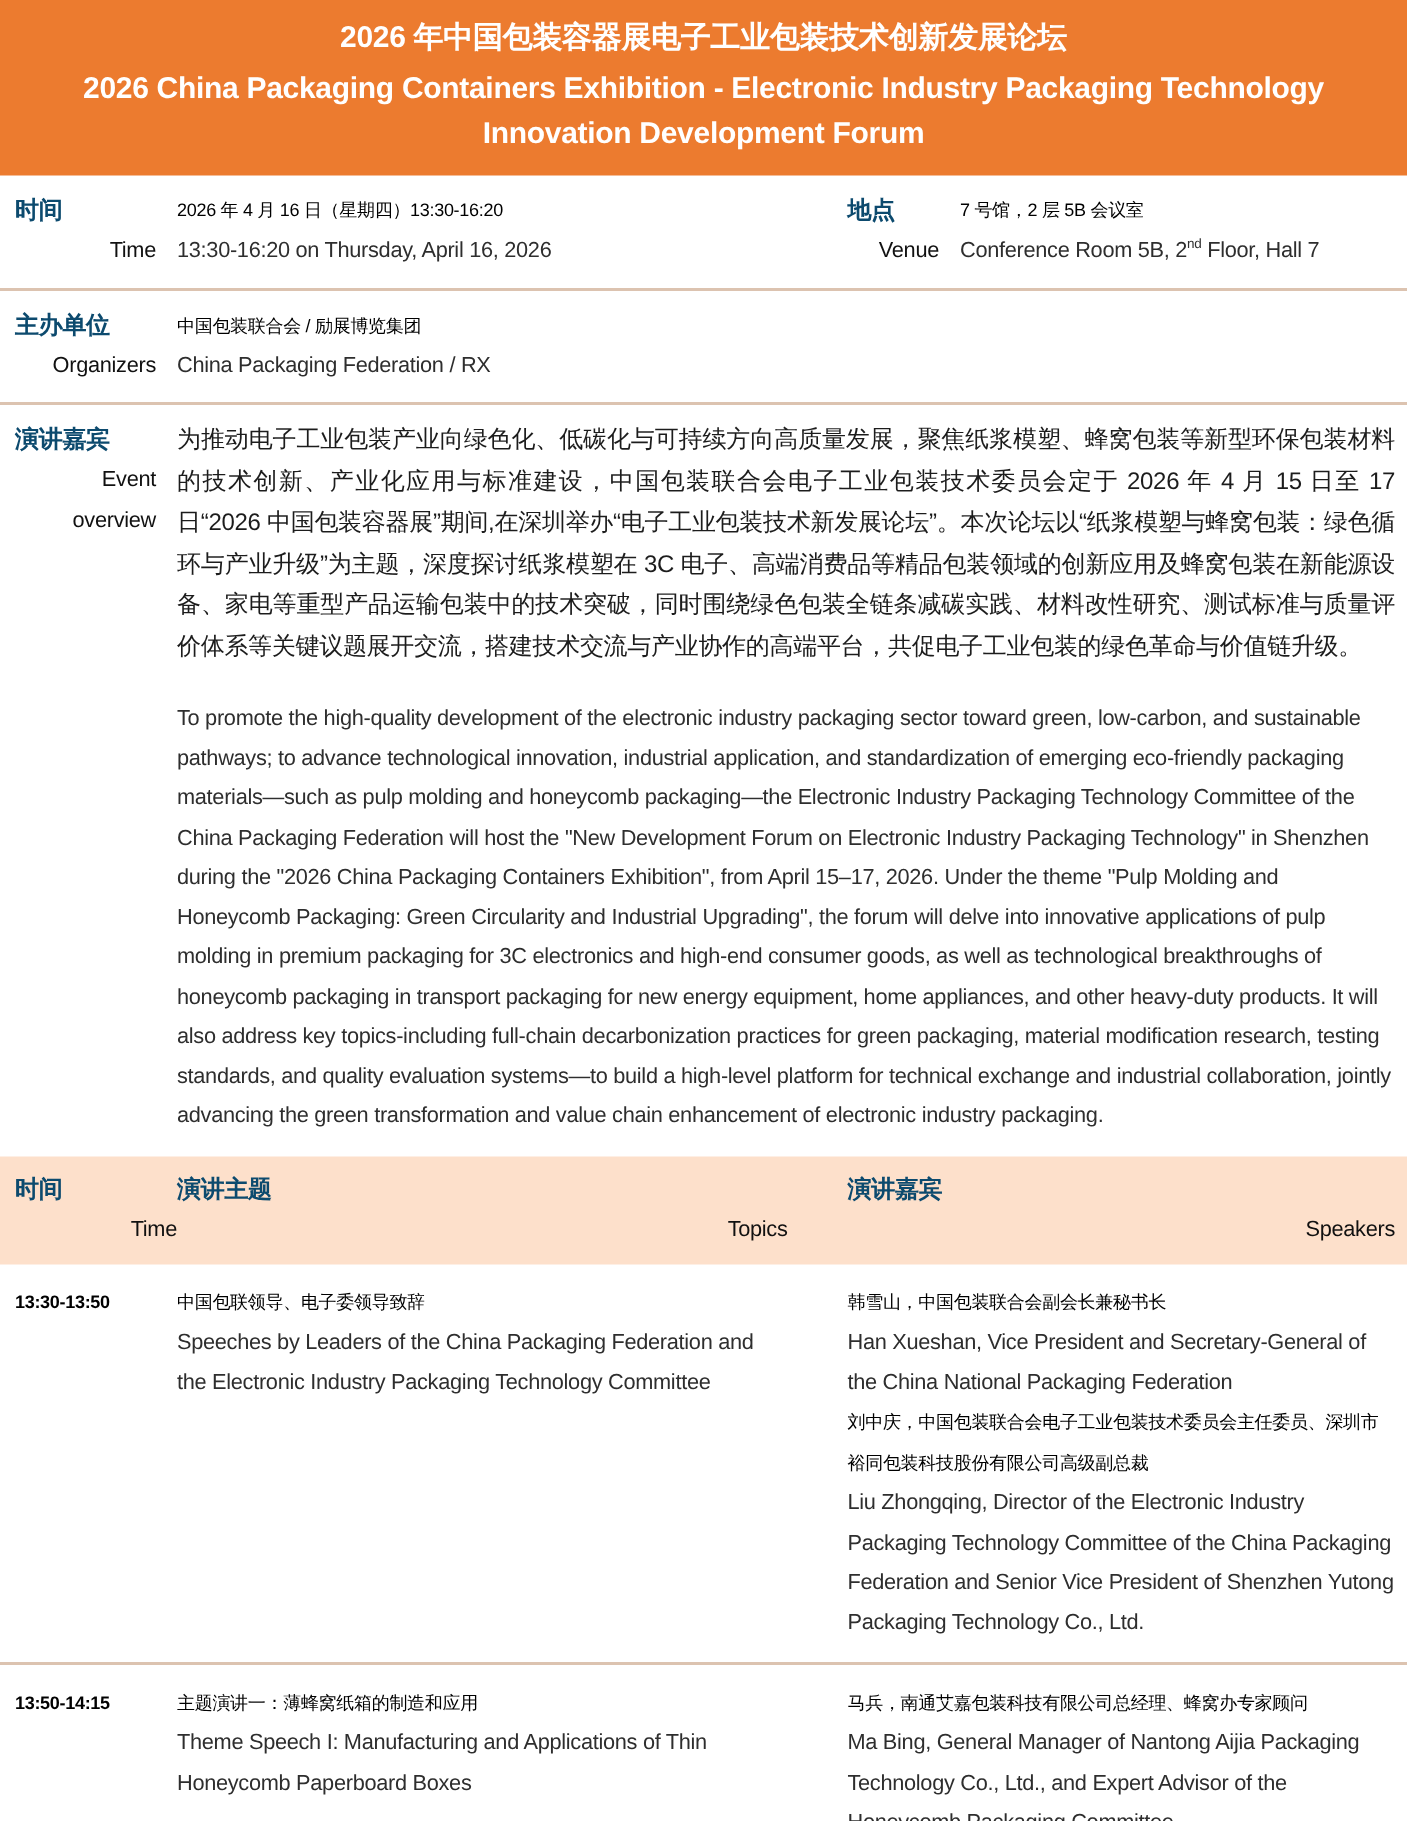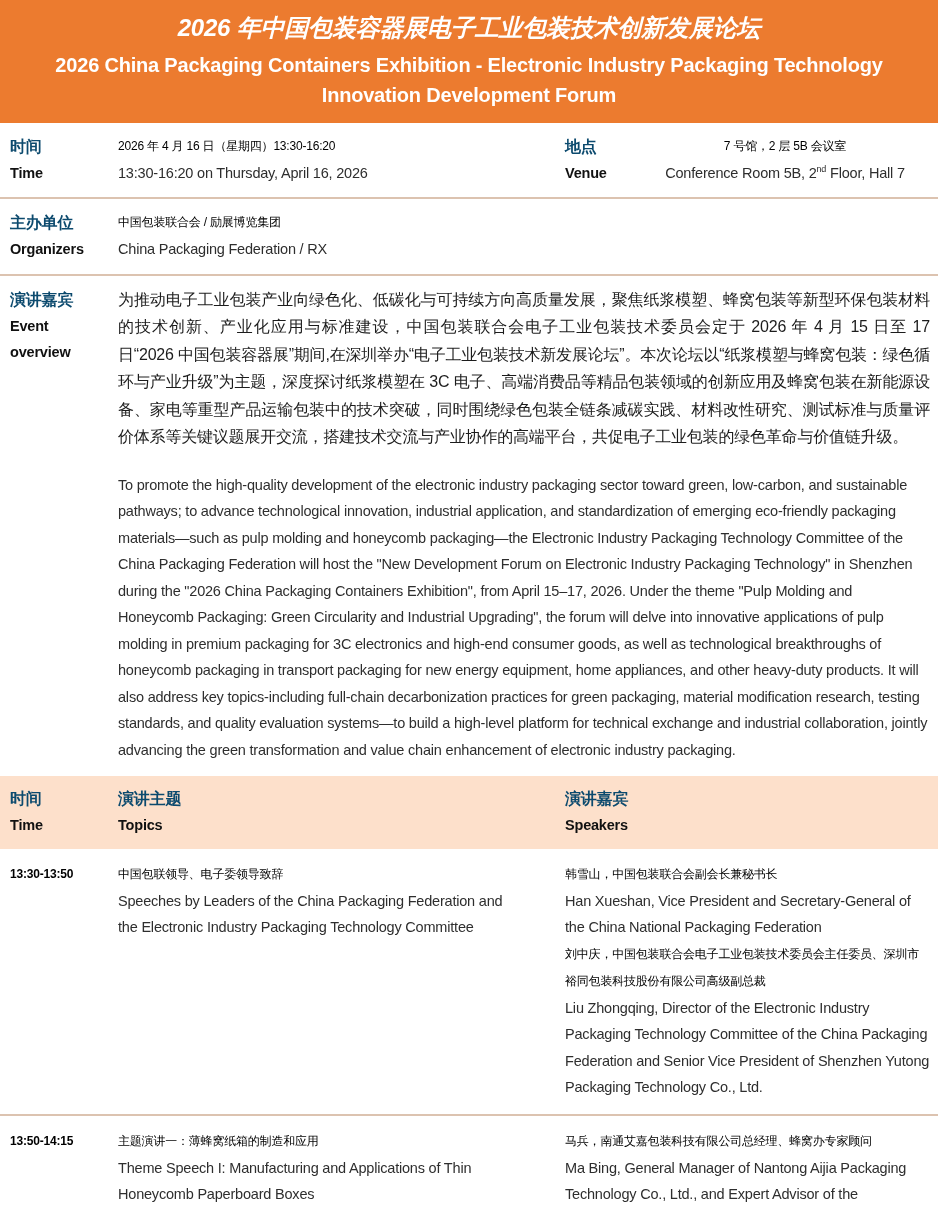--- a/index.html
+++ b/index.html
@@ -14,52 +14,51 @@
   }
 
   
   .banner {
     background: #ec7b2f;
     color: #ffffff;
     text-align: center;
     padding: 11px 28px 13px;
   }
   .banner-zh {
-    font-size: 24px;
+    font-size: 20px;
     font-weight: bold;
     line-height: 1.4;
     margin-bottom: 5px;
-    font-style: italic;
   }
   .banner-en {
     font-size: 20px;
     font-weight: bold;
     line-height: 1.5;
     max-width: 880px;
     margin: 0 auto;
   }
 
   
   .row {
     display: flex;
     padding: 10px 0 11px;
   }
   .row.bordered { border-bottom: 2px solid #dcc3b0; }
 
   .cell { padding-right: 14px; }
   .c-label   { width: 118px; flex: none; padding-left: 10px; }
   .c-value   { width: 447px; flex: none; }
   .c-label2  { width: 75px;  flex: none; }
-  .c-value2  { flex: 1; padding-right: 8px; text-align: center; }
+  .c-value2  { flex: 1; padding-right: 8px; }
   .c-wide    { flex: 1; padding-right: 8px; }
 
   .zh  { font-size: 12px; line-height: 27px; color: #000000; }
   .en  { font-size: 14.5px; line-height: 26.5px; color: #2e2e2e; }
   .lbl-zh { font-size: 16px; line-height: 27px; font-weight: bold; color: #0c4a6e; }
-  .lbl-en { font-size: 14.5px; line-height: 26.5px; font-weight: bold; color: #111; }
+  .lbl-en { font-size: 14.5px; line-height: 26.5px; font-weight: normal; color: #111; text-align: right; }
 
   .para-zh { font-size: 16px; line-height: 27.5px; text-align: justify; }
   .para-en { font-size: 14.5px; line-height: 26.5px; color: #2e2e2e; margin-top: 21px; text-align: left; }
 
   sup { font-size: 9px; vertical-align: super; line-height: 0; }
 
   
   .sched-head {
     display: flex;
     background: #fde0cb;

